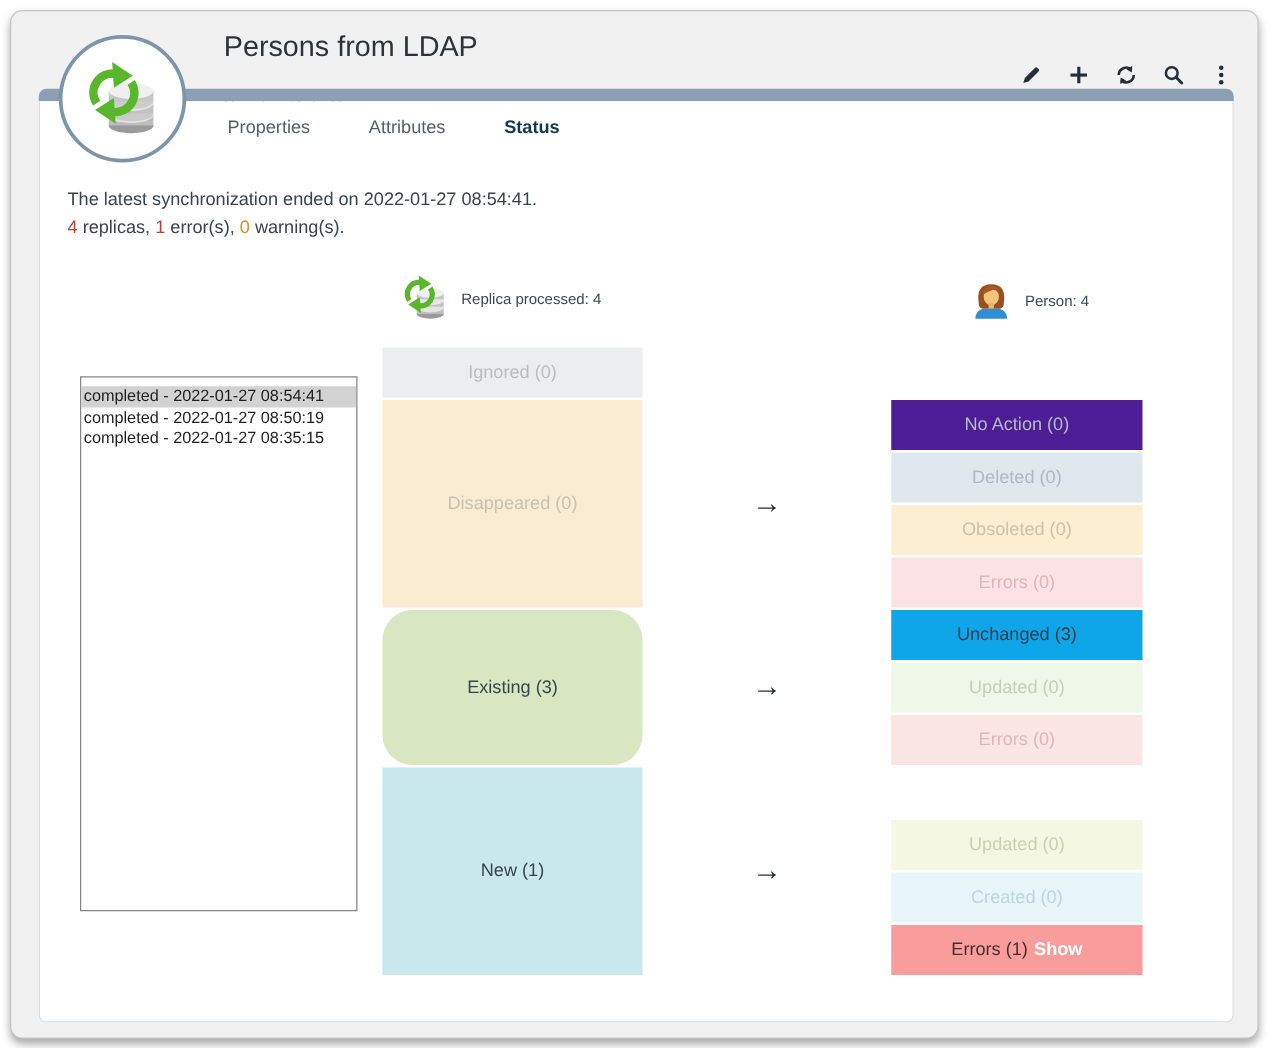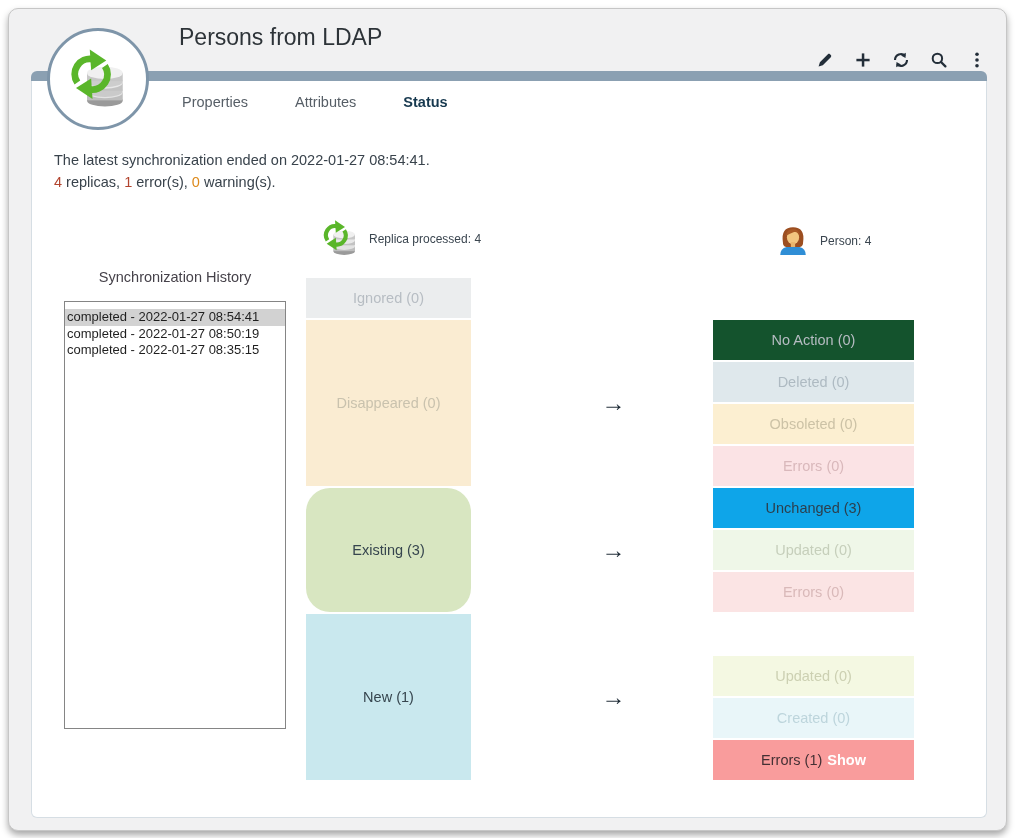--- a/index.html
+++ b/index.html
@@ -34,21 +34,21 @@
   #dst-header { left:744px; top:141px; gap:10px; }
   
   .history-title { position:absolute; left:32px; top:188px; width:222px; text-align:center;
                    font-size:14.5px; color:#46424a; }
   .listbox { position:absolute; left:32px; top:220px; width:222px; height:428px;
              border:1px solid #858585; background:#fff; font-size:13px; line-height:16.6px;
              color:#1f1f1f; overflow:hidden; padding-top:7px; cursor:default; }
   .listbox .opt { padding-left:2px; white-space:nowrap; }
   .listbox .opt.selected { background:#d2d2d2; }
   
-  .fbox { position:absolute; left:274px; width:165px; display:flex; align-items:center;
+  .fbox { position:absolute; left:274px; width:208px; display:flex; align-items:center;
           justify-content:center; font-size:14.5px; }
   #lb0 { top:197px; height:40px; }
   #lb1 { top:239px; height:166px; }
   #lb2 { top:407px; height:124px;border-radius:24px; }
   #lb3 { top:533px; height:166px; }
   .arrow { position:absolute; left:482px; width:199px; display:flex; align-items:center;
            justify-content:center; font-size:24px; font-weight:bold; color:#1d2a35; }
   #ar0 { top:239px; height:166px; }
   #ar1 { top:407px; height:124px; }
   #ar2 { top:533px; height:166px; }
@@ -170,37 +170,36 @@
           <path d="M13 38 Q9 10 32 10 Q55 10 51 38 Q51 46 45 47 L19 47 Q13 46 13 38 Z" fill="#9c4e20"></path>
           <ellipse cx="32" cy="29" rx="11.5" ry="13" fill="#f2c57f"></ellipse>
           <path d="M19 26 Q20 13 32 13 Q44 13 45 26 Q40 17 34 19 Q26 22 19 26 Z" fill="#aa5a26"></path>
           <rect x="28" y="38" width="8" height="9" fill="#e9b56d"></rect>
           <path d="M8 62 Q8 50 20 47 L44 47 Q56 50 56 62 Z" fill="#2f8ed6"></path>
         </svg>
       </span>
       <span>Person: 4</span>
     </div>
 
-    <div class="history-title">Synchronization History</div>
     <div class="listbox">
       <div class="opt selected">completed - 2022-01-27 08:54:41</div>
       <div class="opt">completed - 2022-01-27 08:50:19</div>
       <div class="opt">completed - 2022-01-27 08:35:15</div>
     </div>
 
     <div class="fbox" id="lb0" style="background:#ebedee;color:#b7bdc3">Ignored (0)</div>
     <div class="fbox" id="lb1" style="background:#faecd2;color:#c9c2ae">Disappeared (0)</div>
     <div class="fbox" id="lb2" style="background:#d8e6c1;color:#36454e">Existing (3)</div>
     <div class="fbox" id="lb3" style="background:#c9e8ee;color:#36454e">New (1)</div>
 
     <div class="arrow" id="ar0">→</div>
     <div class="arrow" id="ar1">→</div>
     <div class="arrow" id="ar2">→</div>
 
-    <div class="rbox" id="rb0" style="background:#14532d;color:#b6bcc2">No Action (0)</div>
+    <div class="rbox" id="rb0" style="background:#4c1d95;color:#b6bcc2">No Action (0)</div>
     <div class="rbox" id="rb1" style="background:#dfe8ec;color:#aebac2">Deleted (0)</div>
     <div class="rbox" id="rb2" style="background:#fcefd1;color:#ccc2a6">Obsoleted (0)</div>
     <div class="rbox" id="rb3" style="background:#fbe3e5;color:#d9b8bb">Errors (0)</div>
     <div class="rbox" id="rb4" style="background:#0ea5e9;color:#2c3f4d">Unchanged (3)</div>
     <div class="rbox" id="rb5" style="background:#eff7e8;color:#c6cfbb">Updated (0)</div>
     <div class="rbox" id="rb6" style="background:#fbe4e4;color:#d9b9b9">Errors (0)</div>
     <div class="rbox" id="rb8" style="background:#f4f8e2;color:#ccd0b2">Updated (0)</div>
     <div class="rbox" id="rb9" style="background:#e9f6f9;color:#bdd5dc">Created (0)</div>
     <div class="rbox" id="rb10" style="background:#f99c9c;color:#443034">
       <span>Errors (1)</span>

